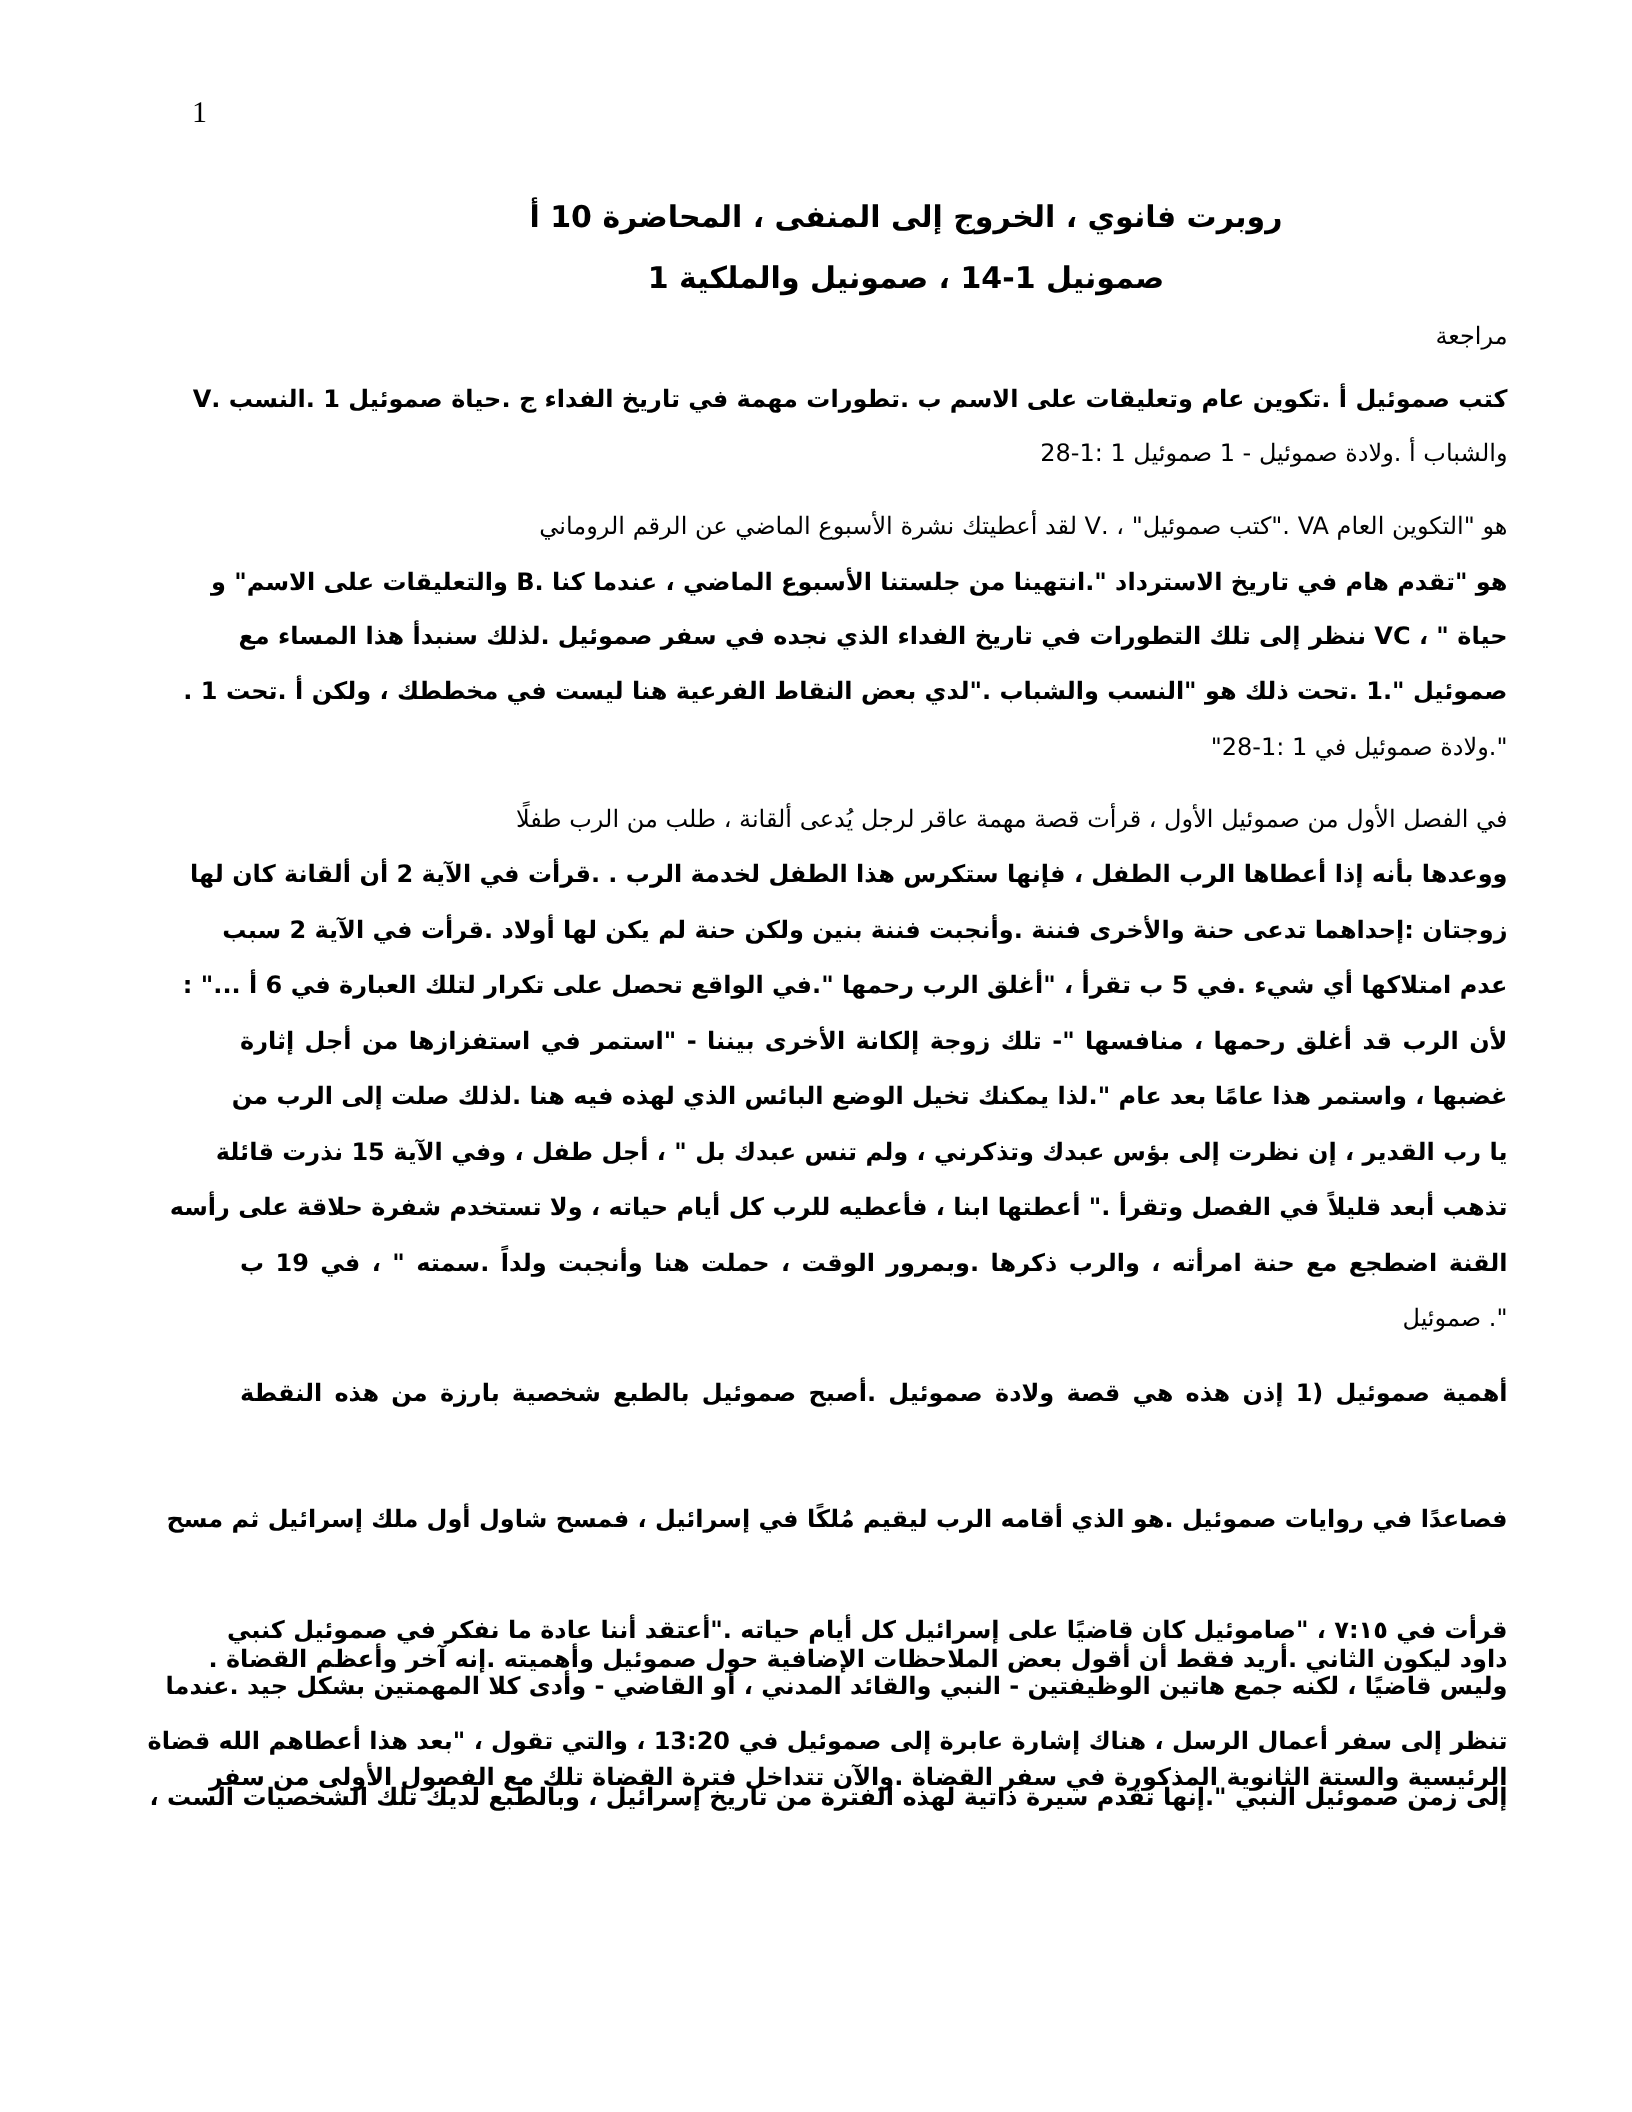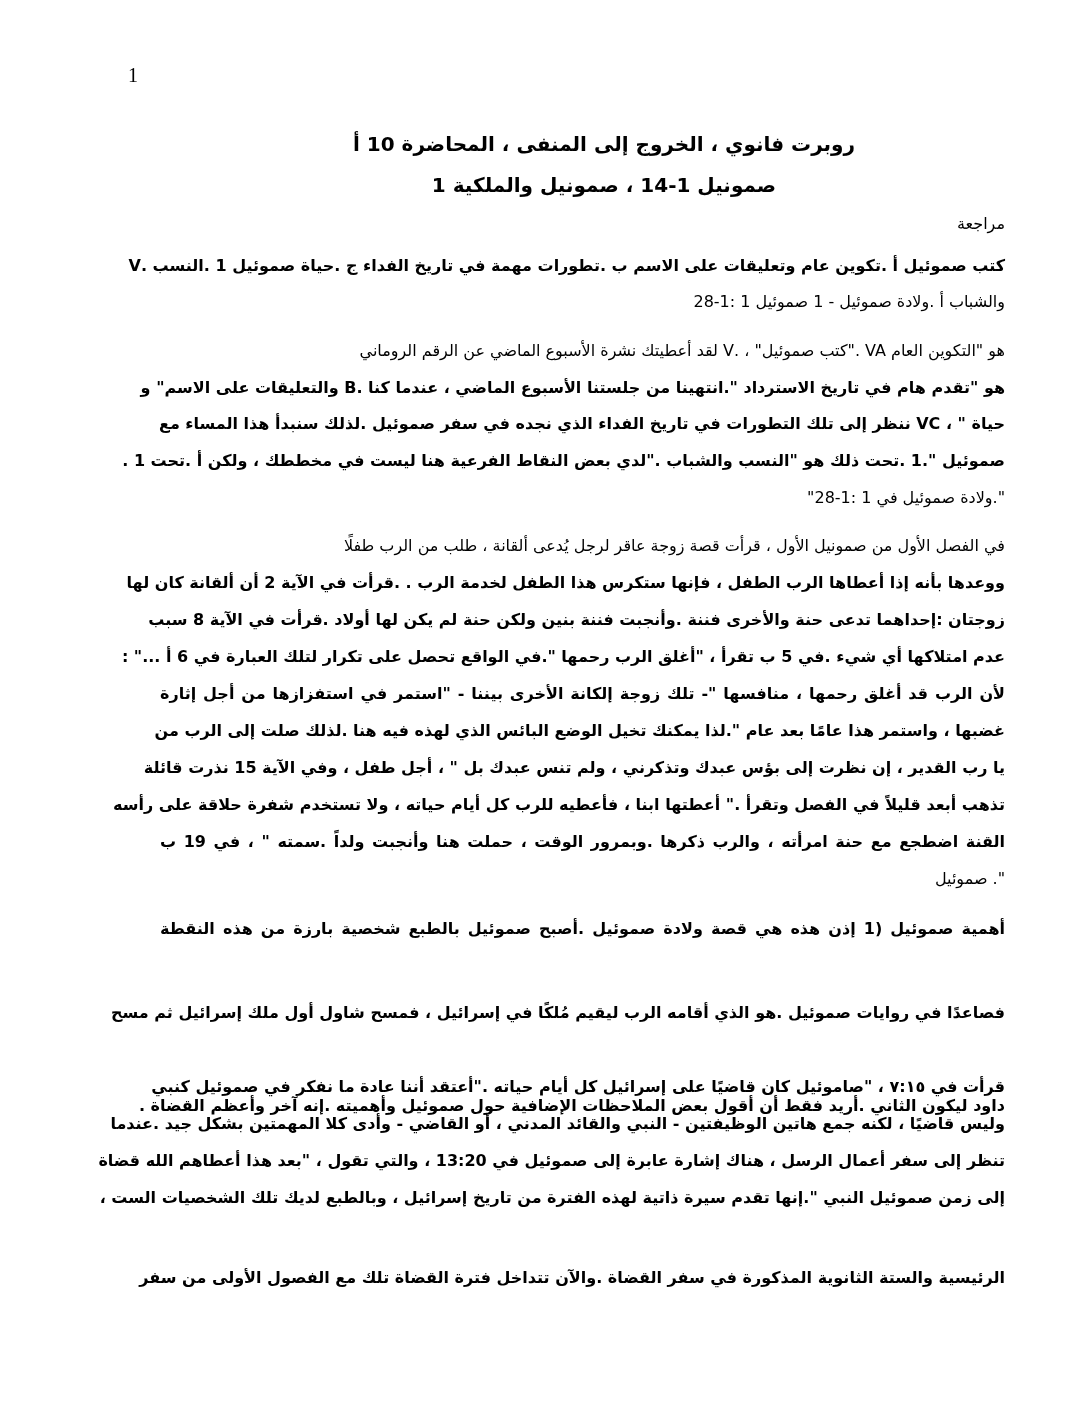--- a/index.html
+++ b/index.html
@@ -19,30 +19,30 @@
 <div class="title t2">صمونيل 1-14 ، صمونيل والملكية 1</div>
 <div class="line" style="top:214px;">مراجعة</div>
 
 <div class="line justify" style="top:256px;">كتب صموئيل أ .تكوين عام وتعليقات على الاسم ب .تطورات مهمة في تاريخ الفداء ج .حياة صموئيل 1 .النسب .V</div>
 <div class="line" style="top:292px;">والشباب أ .ولادة صموئيل - 1 صموئيل 1 :1-28</div>
 <div class="line" style="top:341px;">هو "التكوين العام VA ."كتب صموئيل" ، .V لقد أعطيتك نشرة الأسبوع الماضي عن الرقم الروماني</div>
 <div class="line justify" style="top:378px;">هو "تقدم هام في تاريخ الاسترداد ".انتهينا من جلستنا الأسبوع الماضي ، عندما كنا .B والتعليقات على الاسم" و</div>
 <div class="line justify" style="top:414px;">حياة " ، VC ننظر إلى تلك التطورات في تاريخ الفداء الذي نجده في سفر صموئيل .لذلك سنبدأ هذا المساء مع</div>
 <div class="line justify" style="top:451px;">صموئيل ".1 .تحت ذلك هو "النسب والشباب ."لدي بعض النقاط الفرعية هنا ليست في مخططك ، ولكن أ .تحت 1 .</div>
 <div class="line" style="top:488px;">".ولادة صموئيل في 1 :1-28"</div>
-<div class="line" style="top:536px;">في الفصل الأول من صمونيل الأول ، قرأت قصة زوجة عاقر لرجل يُدعى ألقانة ، طلب من الرب طفلًا</div>
+<div class="line" style="top:536px;">في الفصل الأول من صموئيل الأول ، قرأت قصة مهمة عاقر لرجل يُدعى ألقانة ، طلب من الرب طفلًا</div>
 <div class="line justify" style="top:573px;">ووعدها بأنه إذا أعطاها الرب الطفل ، فإنها ستكرس هذا الطفل لخدمة الرب . .قرأت في الآية 2 أن ألقانة كان لها</div>
-<div class="line justify" style="top:610px;">زوجتان :إحداهما تدعى حنة والأخرى فننة .وأنجبت فننة بنين ولكن حنة لم يكن لها أولاد .قرأت في الآية 8 سبب</div>
+<div class="line justify" style="top:610px;">زوجتان :إحداهما تدعى حنة والأخرى فننة .وأنجبت فننة بنين ولكن حنة لم يكن لها أولاد .قرأت في الآية 2 سبب</div>
 <div class="line justify" style="top:647px;margin-left:32px;">عدم امتلاكها أي شيء .في 5 ب تقرأ ، "أغلق الرب رحمها ".في الواقع تحصل على تكرار لتلك العبارة في 6 أ ..." :</div>
 <div class="line justify" style="top:684px;">لأن الرب قد أغلق رحمها ، منافسها "- تلك زوجة إلكانة الأخرى بيننا - "استمر في استفزازها من أجل إثارة</div>
 <div class="line justify" style="top:721px;">غضبها ، واستمر هذا عامًا بعد عام ".لذا يمكنك تخيل الوضع البائس الذي لهذه فيه هنا .لذلك صلت إلى الرب من</div>
 <div class="line justify" style="top:758px;">يا رب القدير ، إن نظرت إلى بؤس عبدك وتذكرني ، ولم تنس عبدك بل " ، أجل طفل ، وفي الآية 15 نذرت قائلة</div>
 <div class="line justify" style="top:795px;">تذهب أبعد قليلاً في الفصل وتقرأ ." أعطتها ابنا ، فأعطيه للرب كل أيام حياته ، ولا تستخدم شفرة حلاقة على رأسه</div>
 <div class="line justify" style="top:832px;">القنة اضطجع مع حنة امرأته ، والرب ذكرها .وبمرور الوقت ، حملت هنا وأنجبت ولداً .سمته " ، في 19 ب</div>
 <div class="line" style="top:869px;">". صموئيل</div>
 <div class="line justify" style="top:919px;">أهمية صموئيل (1          إذن هذه هي قصة ولادة صموئيل .أصبح صموئيل بالطبع شخصية بارزة من هذه النقطة</div>
 <div class="line justify" style="top:1003px;">فصاعدًا في روايات صموئيل .هو الذي أقامه الرب ليقيم مُلكًا في إسرائيل ، فمسح شاول أول ملك إسرائيل ثم مسح</div>
 <div class="line justify" style="top:1096px;">داود ليكون الثاني .أريد فقط أن أقول بعض الملاحظات الإضافية حول صموئيل وأهميته .إنه آخر وأعظم القضاة .</div>
 <div class="line justify" style="top:1077px;">قرأت في ٧:١٥ ، "صاموئيل كان قاضيًا على إسرائيل كل أيام حياته ."أعتقد أننا عادة ما نفكر في صموئيل كنبي</div>
 <div class="line justify" style="top:1114px;">وليس قاضيًا ، لكنه جمع هاتين الوظيفتين - النبي والقائد المدني ، أو القاضي - وأدى كلا المهمتين بشكل جيد .عندما</div>
 <div class="line justify" style="top:1151px;">تنظر إلى سفر أعمال الرسل ، هناك إشارة عابرة إلى صموئيل في 13:20 ، والتي تقول ، "بعد هذا أعطاهم الله قضاة</div>
 <div class="line justify" style="top:1188px;">إلى زمن صموئيل النبي ".إنها تقدم سيرة ذاتية لهذه الفترة من تاريخ إسرائيل ، وبالطبع لديك تلك الشخصيات الست ،</div>
-<div class="line justify" style="top:1268px;">الرئيسية والستة الثانوية المذكورة في سفر القضاة .والآن تتداخل فترة القضاة تلك مع الفصول الأولى من سفر</div>
+<div class="line justify" style="top:1175px;">الرئيسية والستة الثانوية المذكورة في سفر القضاة .والآن تتداخل فترة القضاة تلك مع الفصول الأولى من سفر</div>
 
 </body></html>

